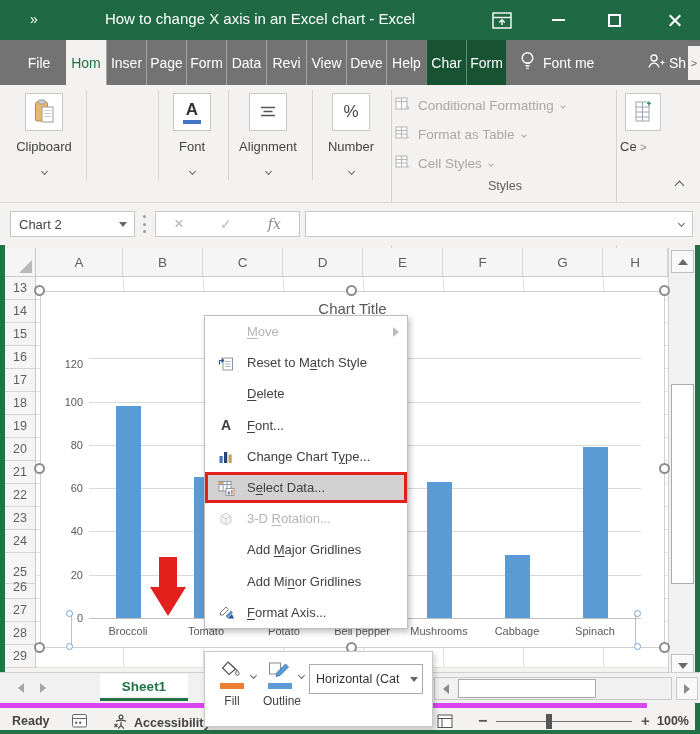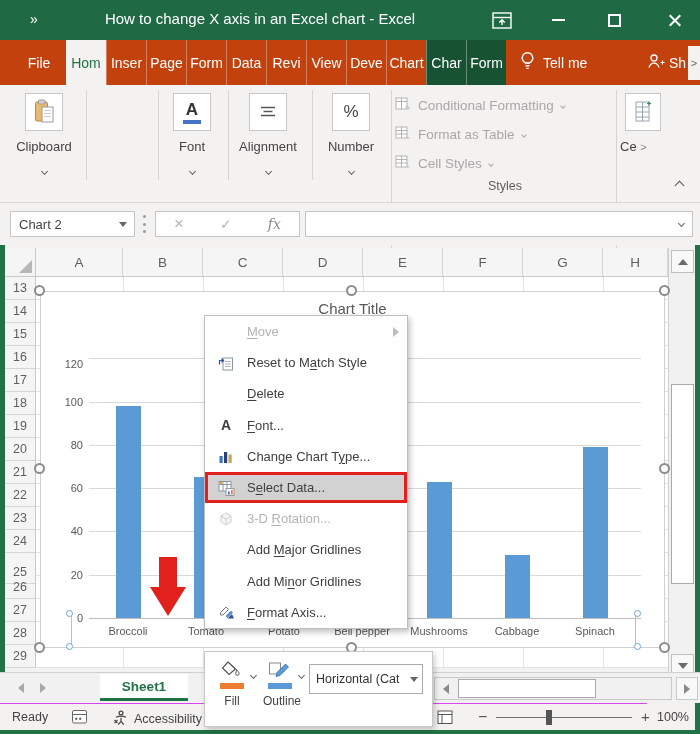--- a/index.html
+++ b/index.html
@@ -13,21 +13,21 @@
   .win-title { position:absolute; left:60px; top:10px; width:400px; text-align:center; color:#fff; font-size:15px; white-space:nowrap; }
   .wc { position:absolute; top:7px; width:28px; height:26px; display:flex; align-items:center; justify-content:center; }
   .wc-min  { right:128px; } .wc-max { right:72px; } .wc-close { right:12px; } .wc-ribbon { right:184px; }
   .minbar { width:13px; height:2px; background:#fff; }
   .maxbox { width:13px; height:13px; border:2px solid #fff; }
   .closex { position:relative; width:15px; height:15px; }
   .closex::before,.closex::after { content:""; position:absolute; left:7px; top:0; width:2px; height:15px; background:#fff; }
   .closex::before { transform:rotate(45deg);} .closex::after { transform:rotate(-45deg);}
 
   
-  .tabrow { position:absolute; left:0; top:40px; width:700px; height:45px; background:#c2410c; display:flex; align-items:stretch; }
+  .tabrow { position:absolute; left:0; top:40px; width:700px; height:45px; background:#737373; display:flex; align-items:stretch; }
   .tab { color:#fff; font-size:14px; padding:0 6px; display:flex; align-items:center; justify-content:center; border-left:1px solid rgba(255,255,255,.35); white-space:nowrap; overflow:hidden; }
   .tab.file { width:54px; border-left:none; margin-left:12px; }
   .tab.norm { width:40px; }
   .tab.sel { background:#f3f2f1; color:#217346; border-left:none; }
   .tab.ctx { background:#175232; }
   .tellme { display:flex; align-items:center; gap:8px; color:#fff; font-size:14px; margin-left:14px; }
   .share { position:absolute; right:14px; top:0; height:45px; display:flex; align-items:center; gap:4px; color:#fff; font-size:14px; }
   .tab-more { position:absolute; right:0; top:6px; width:12px; height:34px; background:#f3f2f1; color:#666; font-size:11px; display:flex; align-items:center; justify-content:center; }
 
   
@@ -114,21 +114,21 @@
   
   .sheetbar { position:absolute; left:0; top:672px; width:700px; height:31px; background:#f1f1f1; border-top:1px solid #d0d0d0; }
   .navarrs { position:absolute; left:18px; top:10px; display:flex; gap:16px; }
   .stab { position:absolute; left:100px; top:1px; width:88px; height:27px; background:#fff; border-bottom:3px solid #217346; color:#217346; font-weight:bold; font-size:13.5px; display:flex; align-items:center; justify-content:center; }
   .hscroll { position:absolute; left:434px; top:4px; width:238px; height:23px; background:#f1f1f1; border:1px solid #c9c9c9; }
   .hthumb { position:absolute; left:23px; top:1px; width:138px; height:19px; background:#fff; border:1px solid #ababab; }
   .hbtn { position:absolute; top:0; width:22px; height:21px; display:flex; align-items:center; justify-content:center; }
   .hbtn-r2 { position:absolute; left:676px; top:4px; width:22px; height:23px; border:1px solid #c9c9c9; background:#f8f8f8; display:flex; align-items:center; justify-content:center; }
 
   
-  .statusbar { position:absolute; left:0; top:703px; width:647px; height:27px; background:#f3f2f1; border-top:1px solid #d946ef; font-size:12.5px; color:#444; }
+  .statusbar { position:absolute; left:0; top:703px; width:647px; height:27px; background:#f3f2f1; border-top:5px solid #d946ef; font-size:12.5px; color:#444;font-weight:bold; }
   .st-ready { position:absolute; left:12px; top:6px; }
   .st-macro { position:absolute; left:72px; top:6px; }
   .st-access { position:absolute; left:112px; top:5px; display:flex; align-items:center; gap:5px; }
   .st-view { position:absolute; left:437px; top:6px; }
   .zminus { position:absolute; left:478px; top:4px; font-size:16px; color:#555; }
   .ztrack { position:absolute; left:496px; top:13px; width:136px; height:1px; background:#707070; }
   .zthumb { position:absolute; left:546px; top:6px; width:6px; height:15px; background:#555; }
   .zplus { position:absolute; left:641px; top:4px; font-size:15px; color:#555; }
   .zpct { position:absolute; left:657px; top:6px; }
   .bottom-green { position:absolute; left:0; top:730px; width:700px; height:4px; background:#217346; }
@@ -163,30 +163,30 @@
     <div class="tab file">File</div>
     <div id="tabs-mount" style="display:flex">
         <div class="tab norm sel">Hom</div>
         <div class="tab norm">Inser</div>
         <div class="tab norm">Page</div>
         <div class="tab norm">Form</div>
         <div class="tab norm">Data</div>
         <div class="tab norm">Revi</div>
         <div class="tab norm">View</div>
         <div class="tab norm">Deve</div>
-        <div class="tab norm">Chart</div>
+        <div class="tab norm">Help</div>
         <div class="tab norm ctx">Char</div>
         <div class="tab norm ctx">Form</div>
       </div>
     <div class="tellme">
       <span><svg width="15" height="22">
             <circle cx="7.5" cy="8" r="5.3" fill="none" stroke="#fff" stroke-width="1.4"></circle>
             <path d="M5.5 13.2h4M5.5 15.8h4M6.3 18.4h2.4" stroke="#fff" stroke-width="1.4"></path>
           </svg></span>
-      <span>Tell me</span>
+      <span>Font me</span>
     </div>
     <div class="share">
       <span><svg width="19" height="18">
             <circle cx="8" cy="6" r="3" fill="none" stroke="#fff" stroke-width="1.3"></circle>
             <path d="M3 15.5c1-3.2 3-4.3 5-4.3s4 1.1 5 4.3" fill="none" stroke="#fff" stroke-width="1.3"></path>
             <path d="M14.5 10.5h4M16.5 8.5v4" stroke="#fff" stroke-width="1.2"></path>
           </svg></span>
       <span>Sh</span>
     </div>
     <div class="tab-more">&gt;</div>

